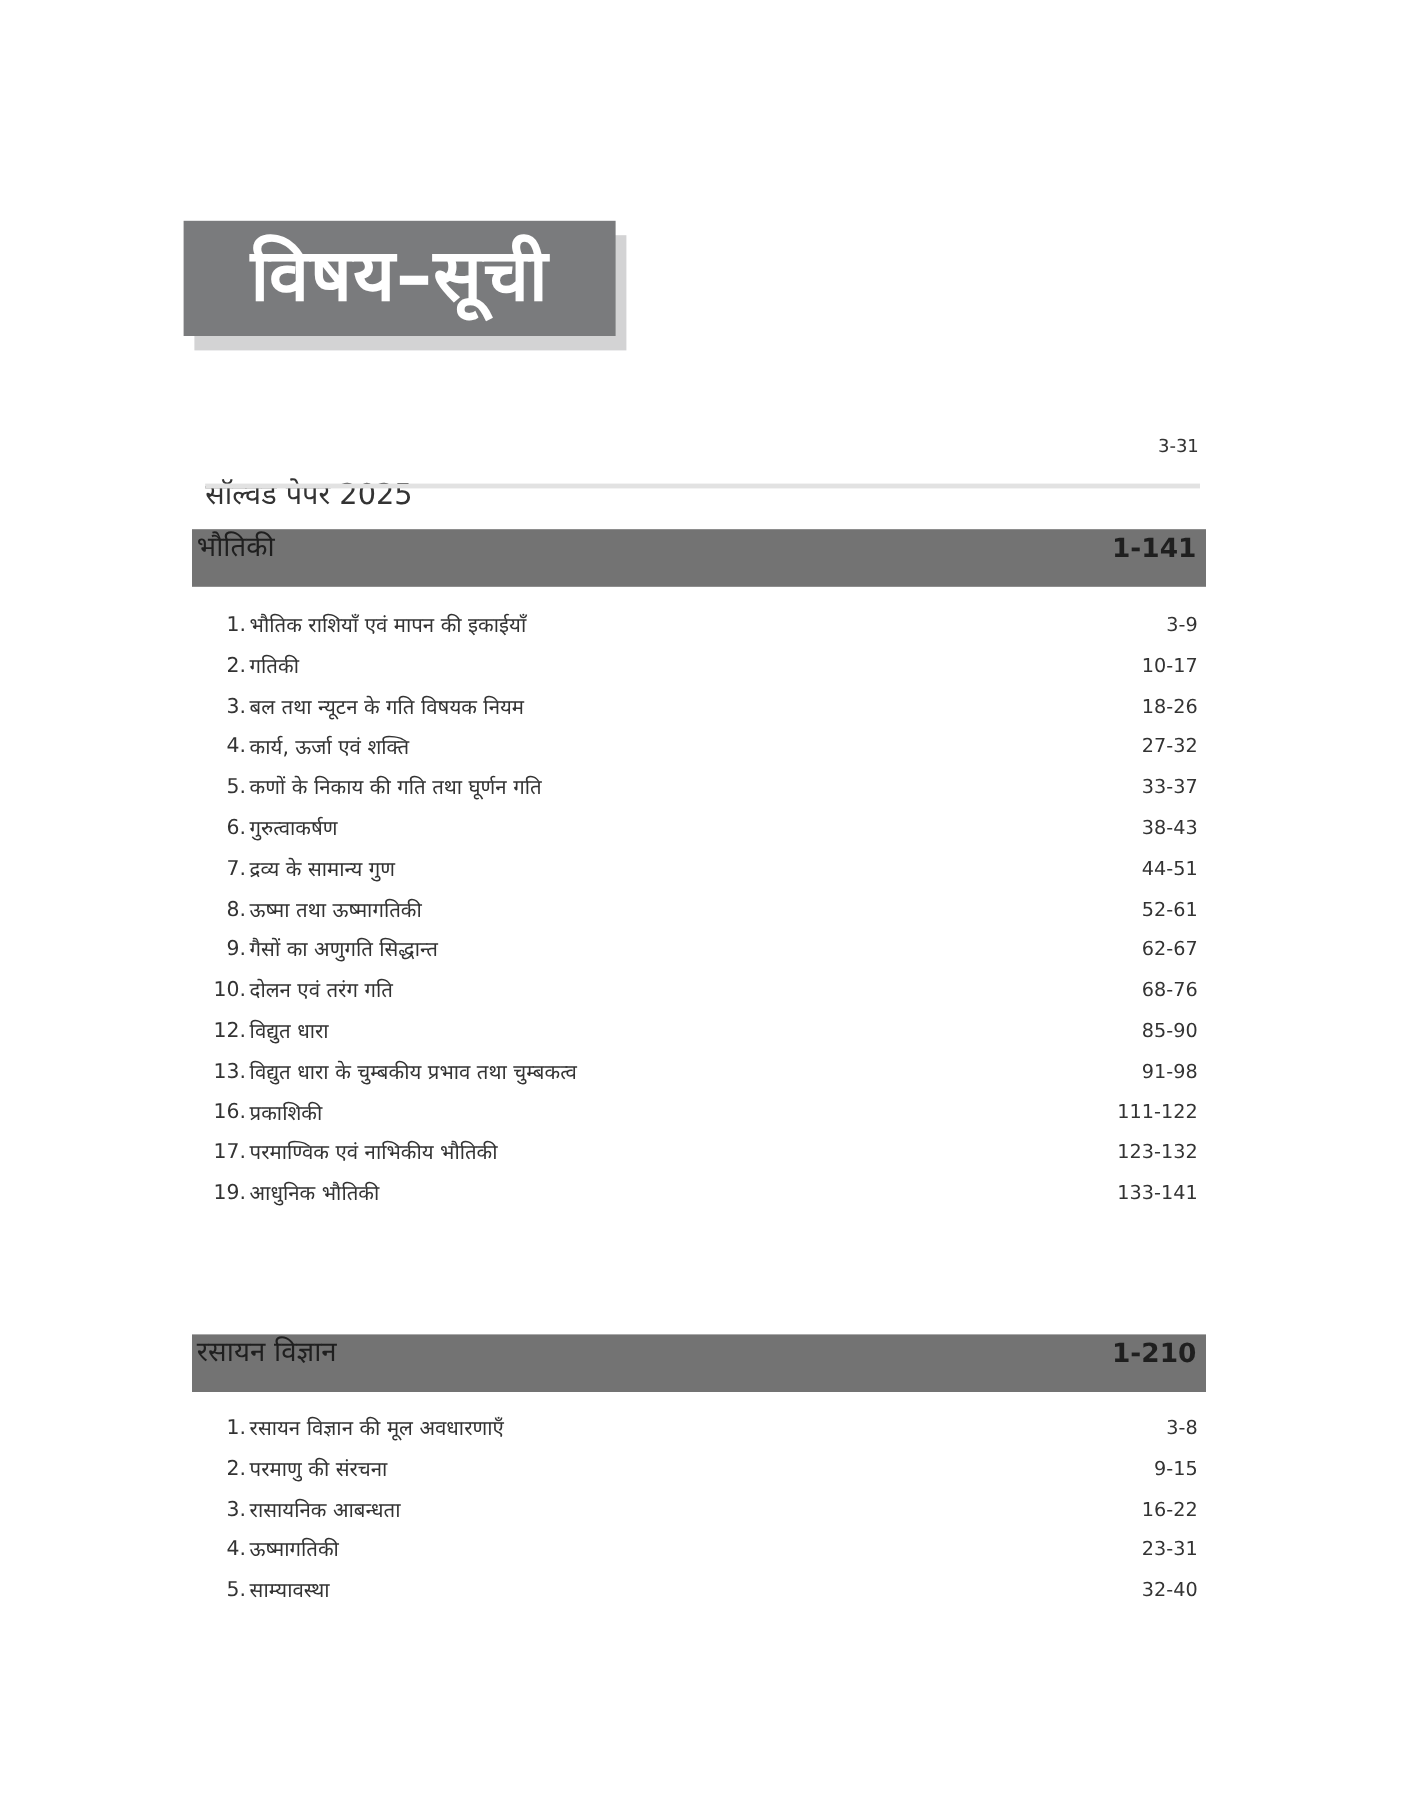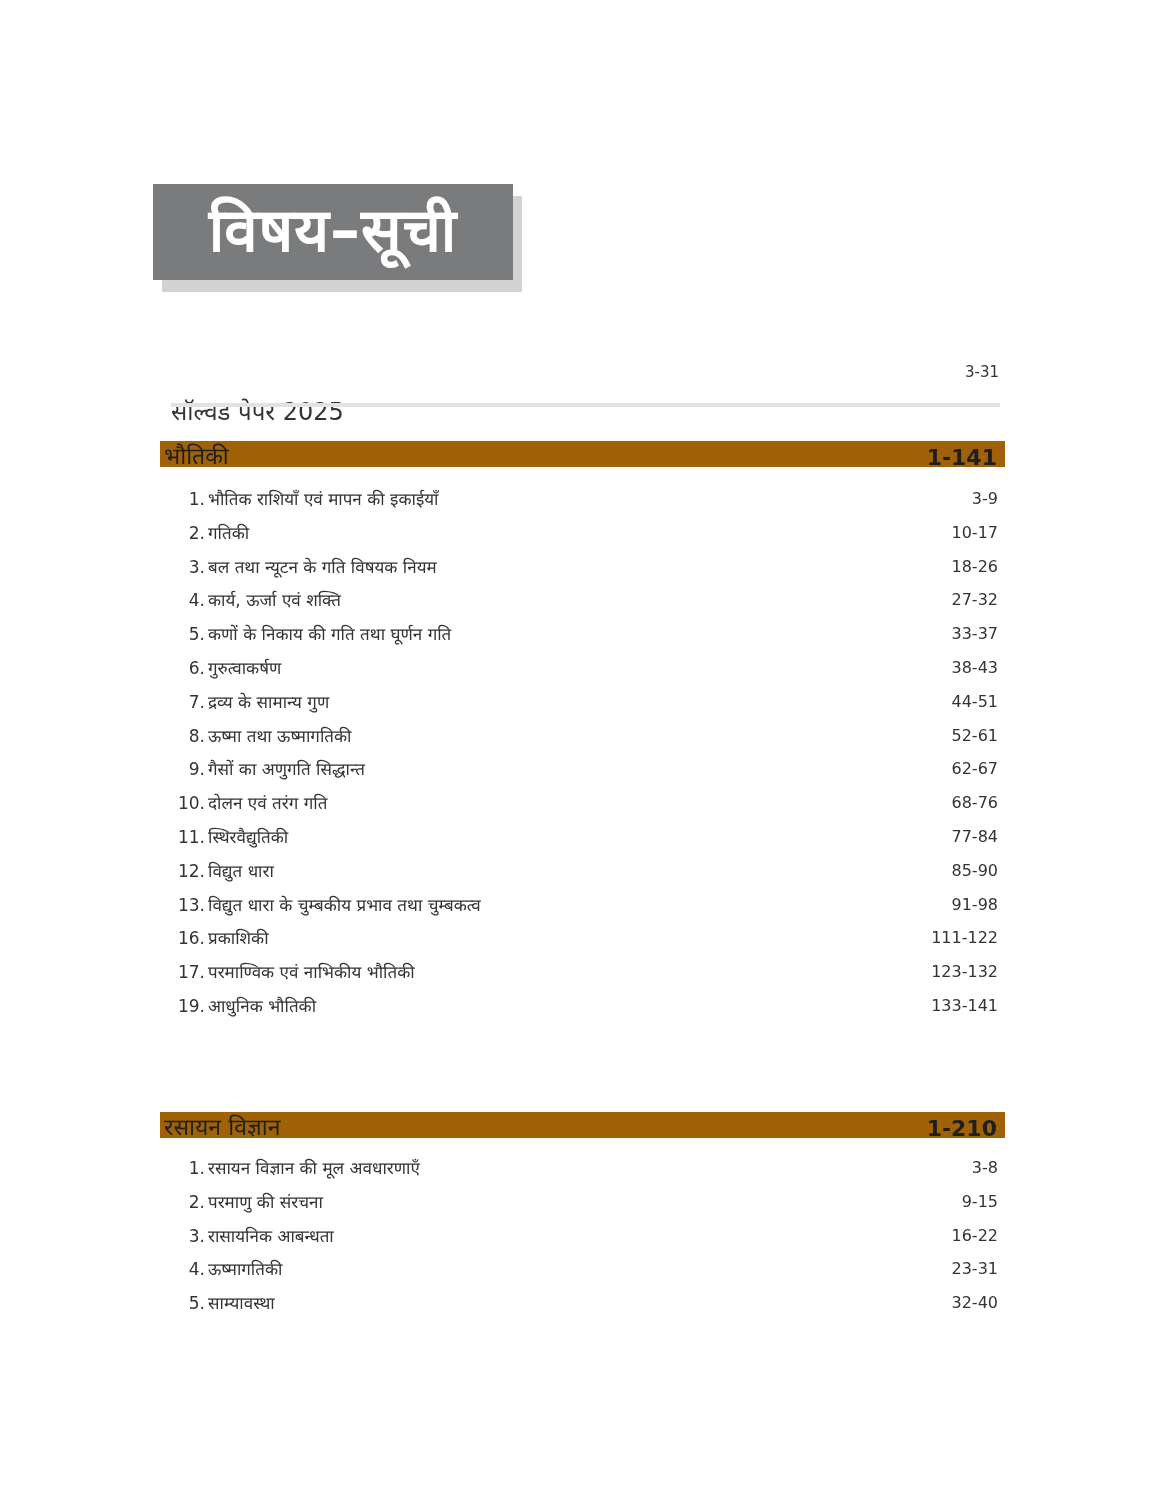--- a/index.html
+++ b/index.html
@@ -79,22 +79,22 @@
       width: 829px;
       height: 4px;
       background: #e2e2e2;
     }
     .section {
       position: absolute;
       left: 160px;
       width: 845px;
     }
     .section-bar {
-      height: 26px;
-      background: #a16207;
+      height: 48px;
+      background: #737373;
       position: relative;
     }
     .section-title {
       position: absolute;
       left: 4px;
       top: 0px;
       font-size: 23px;
       line-height: 31px;
       color: #1f1f1f;
       font-weight: 500;
@@ -207,25 +207,20 @@
         <span class="item-num">9.</span>
         <span class="item-title">गैसों का अणुगति सिद्धान्त</span>
         <span class="item-pages">62-67</span>
       </li>
     <li class="item">
         <span class="item-num">10.</span>
         <span class="item-title">दोलन एवं तरंग गति</span>
         <span class="item-pages">68-76</span>
       </li>
     <li class="item">
-        <span class="item-num">11.</span>
-        <span class="item-title">स्थिरवैद्युतिकी</span>
-        <span class="item-pages">77-84</span>
-      </li>
-    <li class="item">
         <span class="item-num">12.</span>
         <span class="item-title">विद्युत धारा</span>
         <span class="item-pages">85-90</span>
       </li>
     <li class="item">
         <span class="item-num">13.</span>
         <span class="item-title">विद्युत धारा के चुम्बकीय प्रभाव तथा चुम्बकत्व</span>
         <span class="item-pages">91-98</span>
       </li>
     <li class="item">

